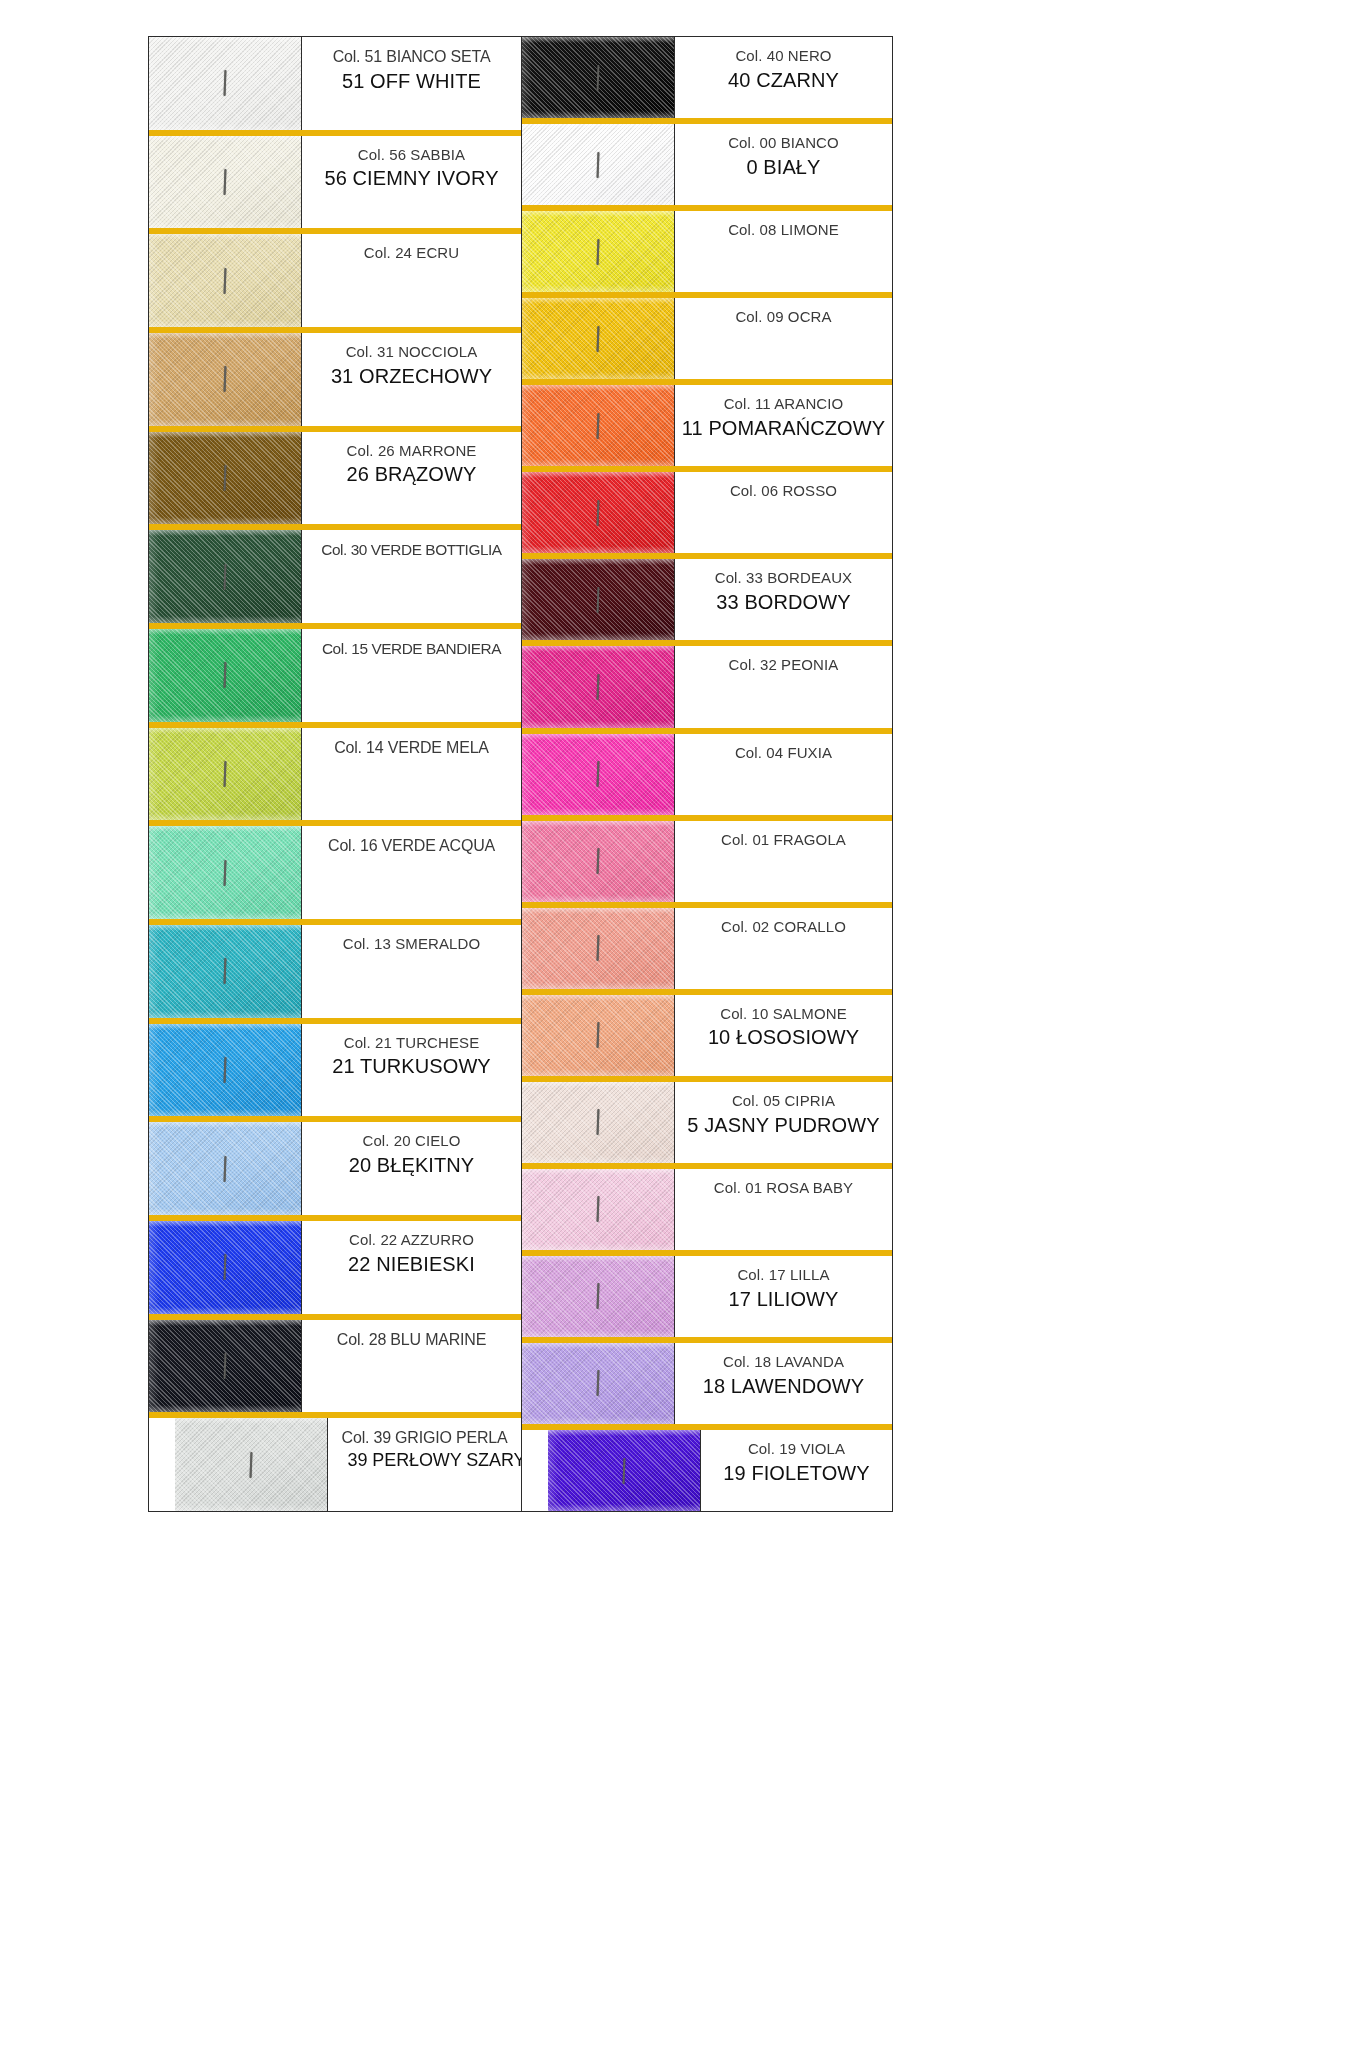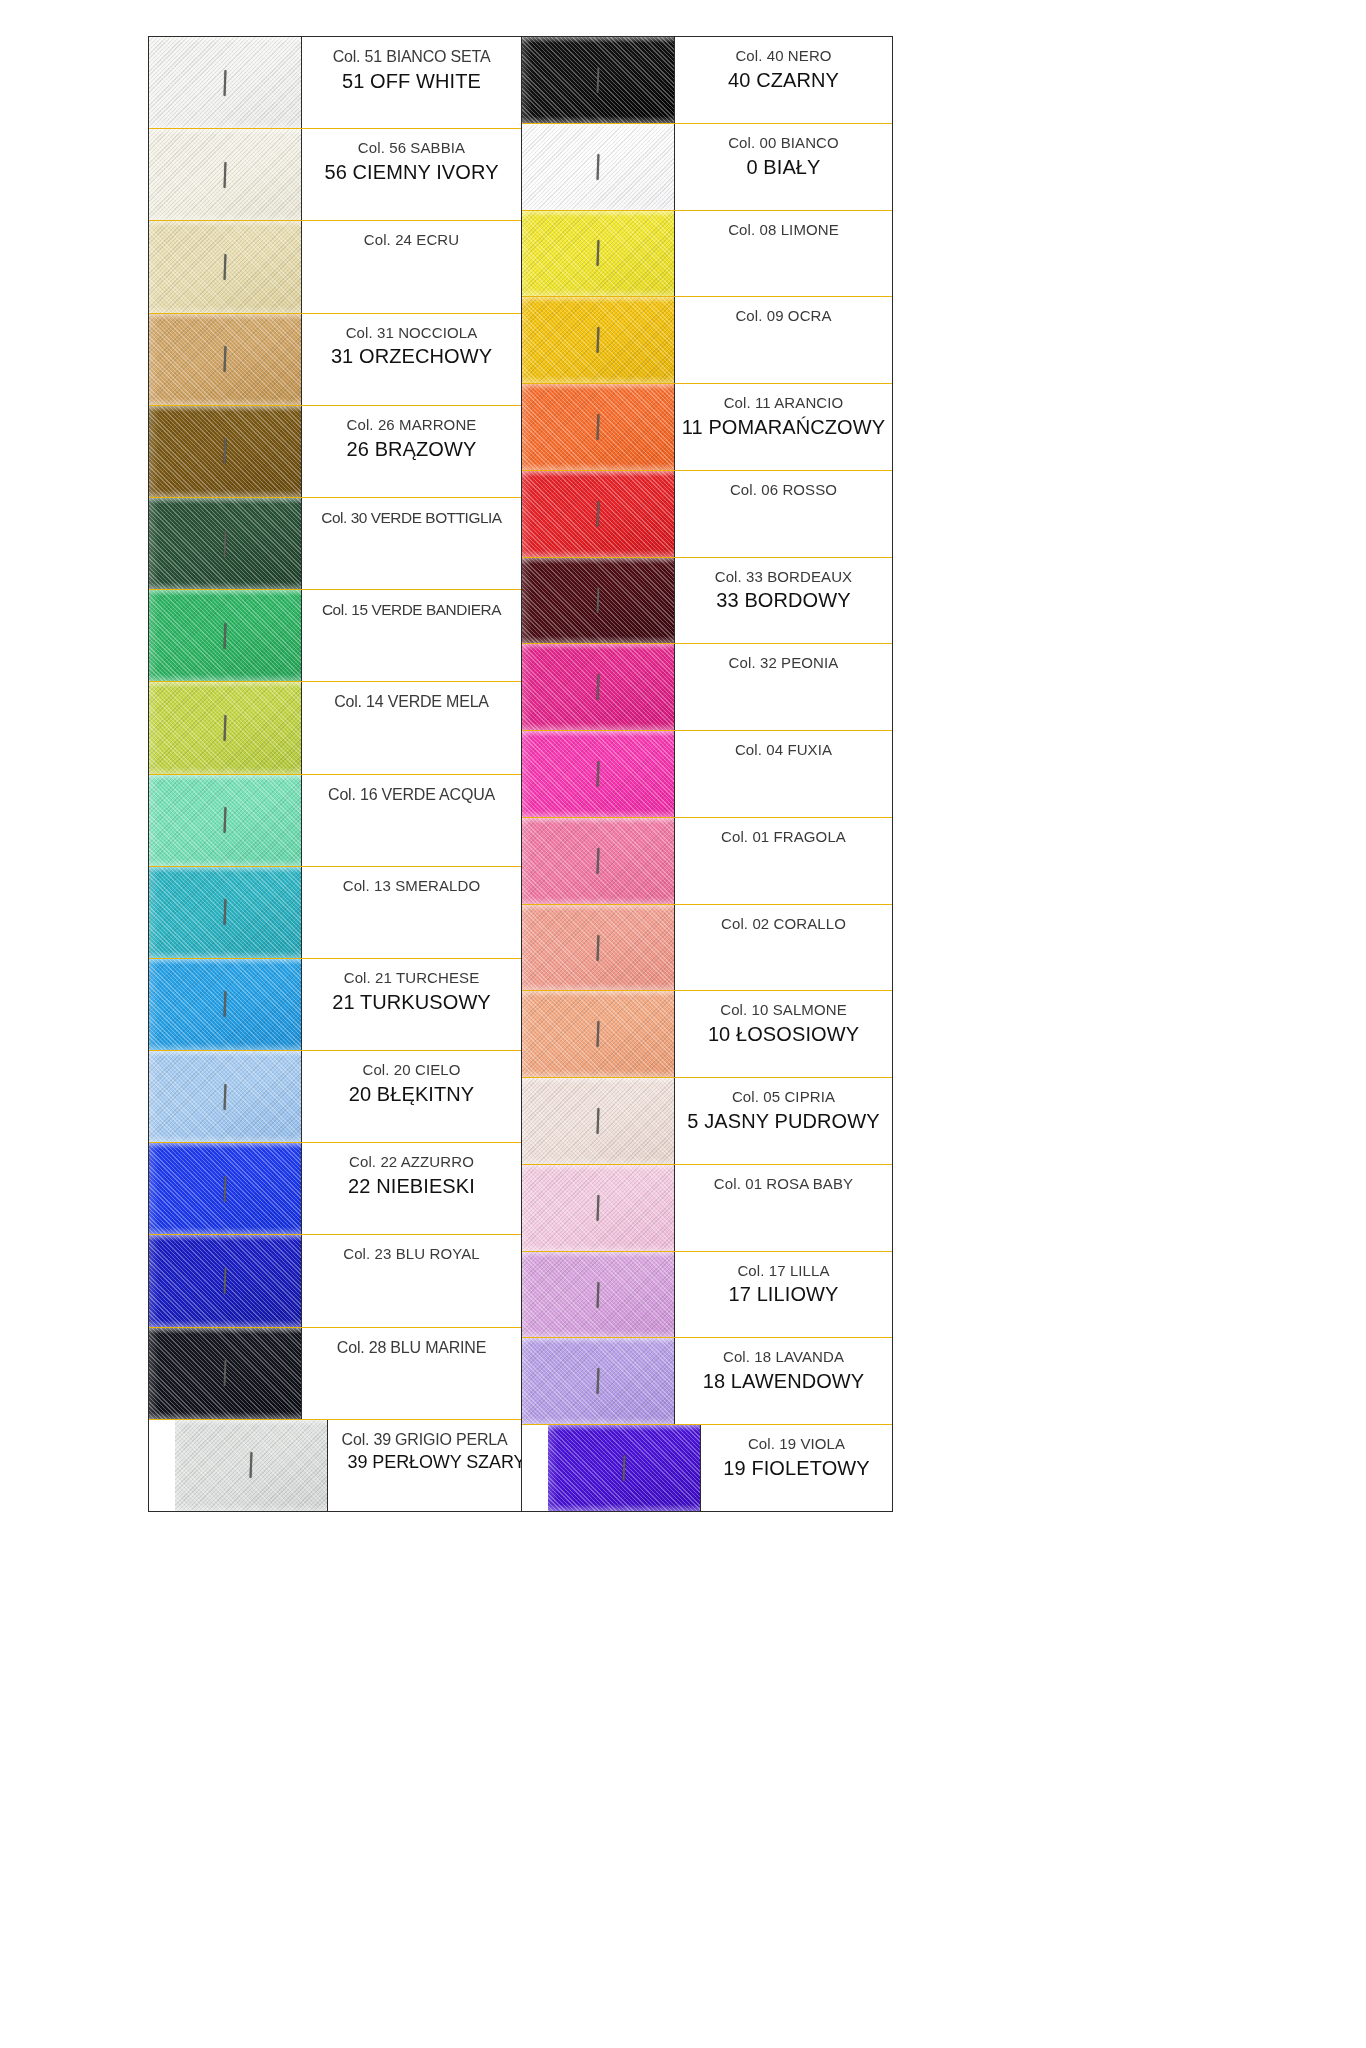--- a/index.html
+++ b/index.html
@@ -33,21 +33,21 @@
     flex-direction: column;
     box-sizing: border-box;
   }
   .pair-col.left  { width: 372px; }
   .pair-col.right { width: 371px; border-left: 1px solid #2b2b2b; }
 
   .row {
     display: flex;
     flex-direction: row;
     flex: 1 1 0;
-    border-bottom: 1px solid #eab308;
+    border-bottom: 6px solid #eab308;
     box-sizing: border-box;
     min-height: 0;
   }
   .row:last-child { border-bottom: none; padding-left: 26px; }
 
   .swatch {
     width: 152px;
     flex: 0 0 152px;
     position: relative;
     box-sizing: border-box;
@@ -233,28 +233,20 @@
       </div>
       <div class="row">
         <div class="swatch" style="background: linear-gradient(160deg, rgb(31, 60, 240) 0%, rgb(31, 60, 240) 45%, rgb(22, 48, 220) 100%);">
           <span class="pin"></span>
         </div>
         <div class="labels">
           <div class="lbl-it">Col. 22 AZZURRO</div>
           <div class="lbl-pl">22 NIEBIESKI</div>
         </div>
       </div>
-      <div class="row">
-        <div class="swatch" style="background: linear-gradient(160deg, rgb(27, 31, 196) 0%, rgb(27, 31, 196) 45%, rgb(20, 24, 168) 100%);">
-          <span class="pin"></span>
-        </div>
-        <div class="labels">
-          <div class="lbl-it">Col. 23 BLU ROYAL</div>
-        </div>
-      </div>
       <div class="row narrow">
         <div class="swatch" style="background: linear-gradient(160deg, rgb(21, 23, 31) 0%, rgb(21, 23, 31) 45%, rgb(12, 14, 22) 100%);">
           <span class="pin"></span>
         </div>
         <div class="labels">
           <div class="lbl-it">Col. 28 BLU MARINE</div>
         </div>
       </div>
       <div class="row narrow narrow-pl">
         <div class="swatch" style="background: linear-gradient(160deg, rgb(223, 226, 224) 0%, rgb(223, 226, 224) 45%, rgb(210, 214, 212) 100%);">

